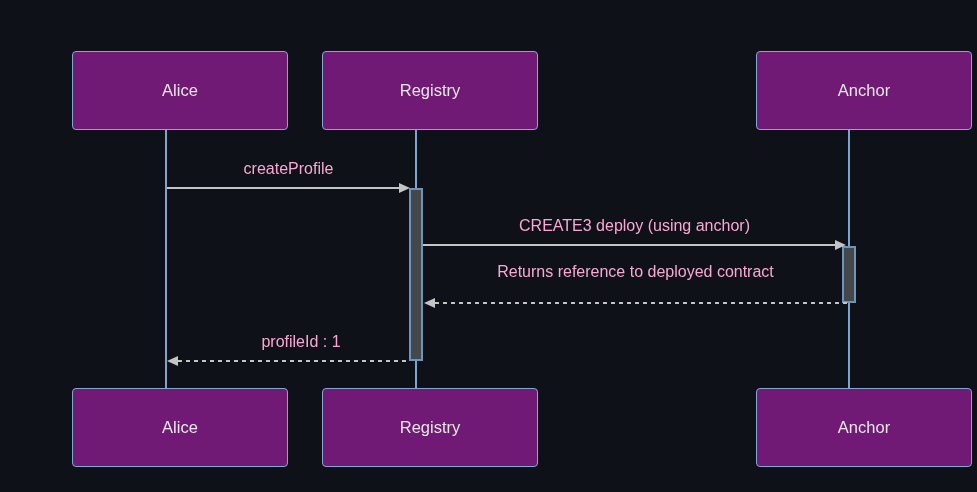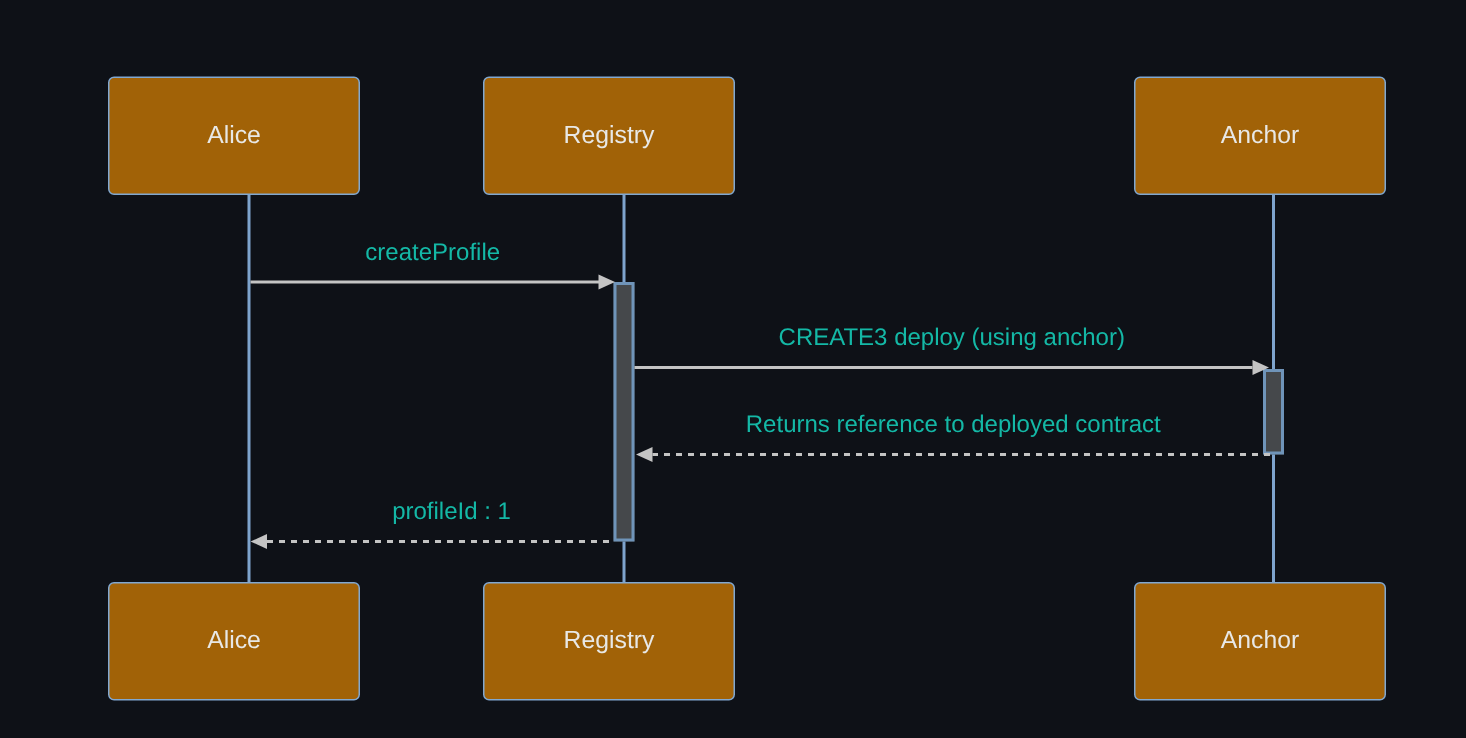--- a/index.html
+++ b/index.html
@@ -10,24 +10,24 @@
   #canvas {
     position: relative;
     width: 977px;
     height: 492px;
     background: #0e1117;
     font-family: "Liberation Sans", "DejaVu Sans", sans-serif;
     overflow: hidden;
   }
   .actor {
     position: absolute;
-    width: 168px;
+    width: 216px;
     height: 79px;
     box-sizing: border-box;
-    background: #a16207;
+    background: #701a75;
     border: 1.5px solid #81a8d1;
     border-radius: 4px;
     display: flex;
     align-items: center;
     justify-content: center;
     color: #e8e8e6;
     font-size: 16.5px;
     z-index: 3;
   }
   .lifeline {
@@ -41,21 +41,21 @@
   .activation {
     position: absolute;
     width: 14px;
     box-sizing: border-box;
     background: #45484b;
     border: 2px solid #6f94b9;
     z-index: 2;
   }
   .msg-label {
     position: absolute;
-    color: #14b8a6;
+    color: #f9a8d4;
     font-size: 16px;
     line-height: 22px;
     text-align: center;
     white-space: nowrap;
     z-index: 4;
   }
   .line-solid {
     position: absolute;
     height: 2px;
     background: #c4c4c4;
@@ -120,21 +120,21 @@
   <div class="arrow-right" style="left:399px; top:183px;"></div>
 
   <div class="activation" style="left:409px; top:188px; height:173px;"></div>
 
   <div class="msg-label" style="left:423px; top:215px; width:423px;">CREATE3 deploy (using anchor)</div>
   <div class="line-solid" style="left:423px; top:244px; width:412px;"></div>
   <div class="arrow-right" style="left:835px; top:240px;"></div>
 
   <div class="activation" style="left:842px; top:246px; height:57px;"></div>
 
-  <div class="msg-label" style="left:424px; top:273px; width:423px;">Returns reference to deployed contract</div>
+  <div class="msg-label" style="left:424px; top:261px; width:423px;">Returns reference to deployed contract</div>
   <div class="line-dashed" style="left:435px; top:302px; width:412px;"></div>
   <div class="arrow-left" style="left:424px; top:298px;"></div>
 
   <div class="msg-label" style="left:167px; top:331px; width:268px;">profileId : 1</div>
   <div class="line-dashed" style="left:178px; top:360px; width:231px;"></div>
   <div class="arrow-left" style="left:167px; top:356px;"></div>
 
 </div>
 
 </body></html>

